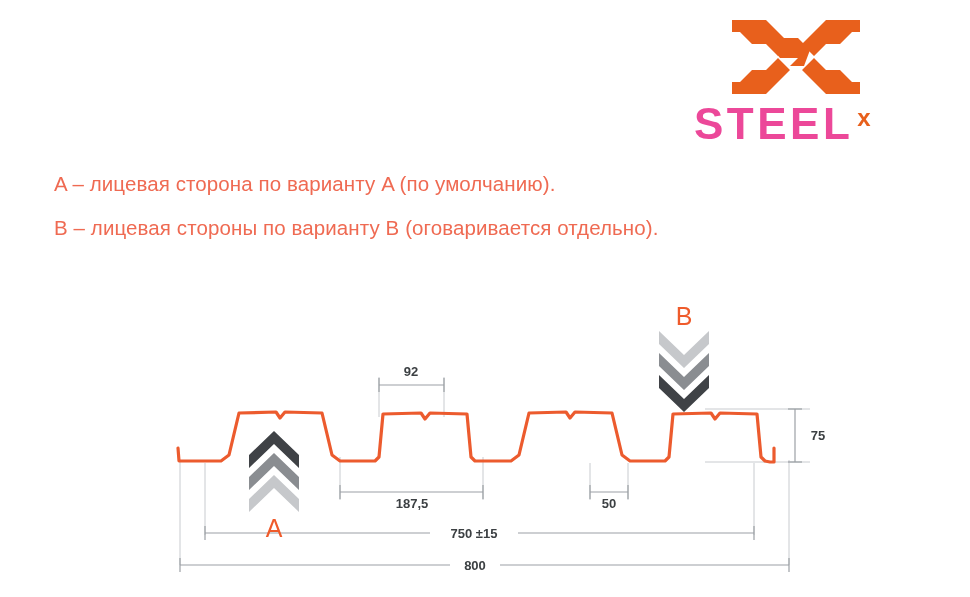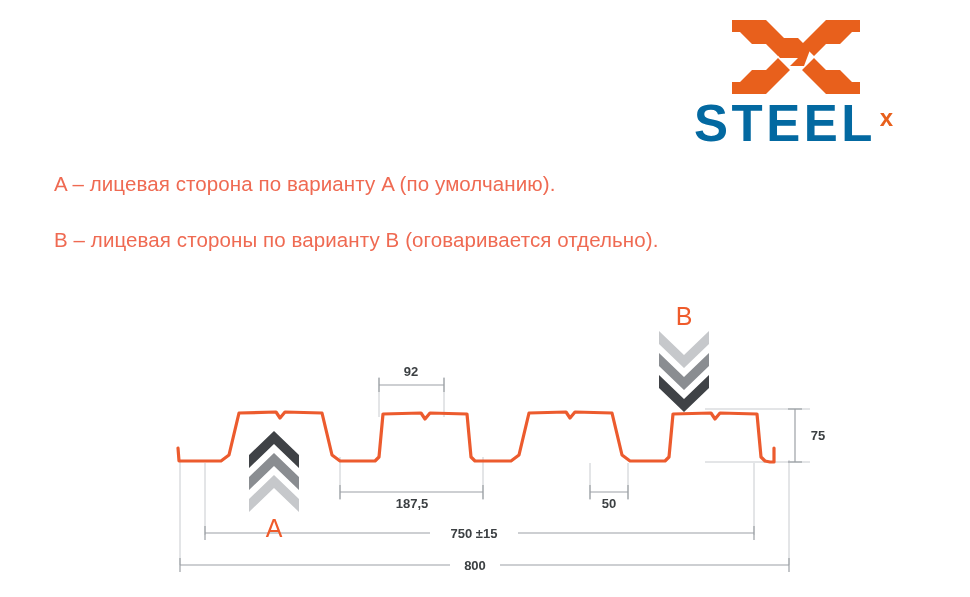--- a/index.html
+++ b/index.html
@@ -12,40 +12,40 @@
   }
   #page{position:relative;width:970px;height:597px;}
 
   
   #logo{position:absolute;left:694px;top:18px;width:210px;height:125px;}
   #logo-mark{position:absolute;left:38px;top:0;width:128px;height:78px;}
   #logo-wordmark{position:absolute;left:0;top:86px;width:210px;height:40px;
     display:flex;align-items:flex-start;justify-content:flex-start;}
   #logo-steel{
     font-family:"Liberation Sans", sans-serif;
-    font-size:51px;font-weight:bold;color:#0369a1;
+    font-size:44px;font-weight:bold;color:#ec4899;
     letter-spacing:3.5px;line-height:40px;
   }
   #logo-x{
     font-family:"Liberation Sans", sans-serif;
     font-size:24px;font-weight:bold;color:#e8601c;
     line-height:24px;margin-left:4px;margin-top:2px;
   }
 
   
   .note{
     position:absolute;left:54px;
     font-size:20.5px;
     color:#ef6a52;
     letter-spacing:0.1px;
     white-space:nowrap;
     margin-top:12px;
   }
   #note-a{top:160px;}
-  #note-b{top:216px;}
+  #note-b{top:204px;}
 
   
   #drawing{position:absolute;left:0;top:285px;width:970px;height:300px;}
   #drawing svg{display:block;}
 
   .dim-label{
     font-family:"Liberation Sans", sans-serif;
     font-size:13px;font-weight:bold;fill:#3c4043;
   }
   .marker-letter{

